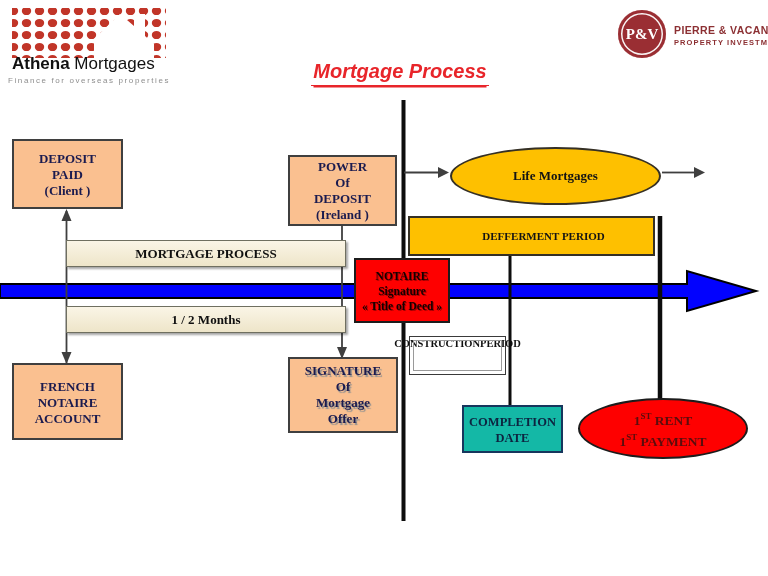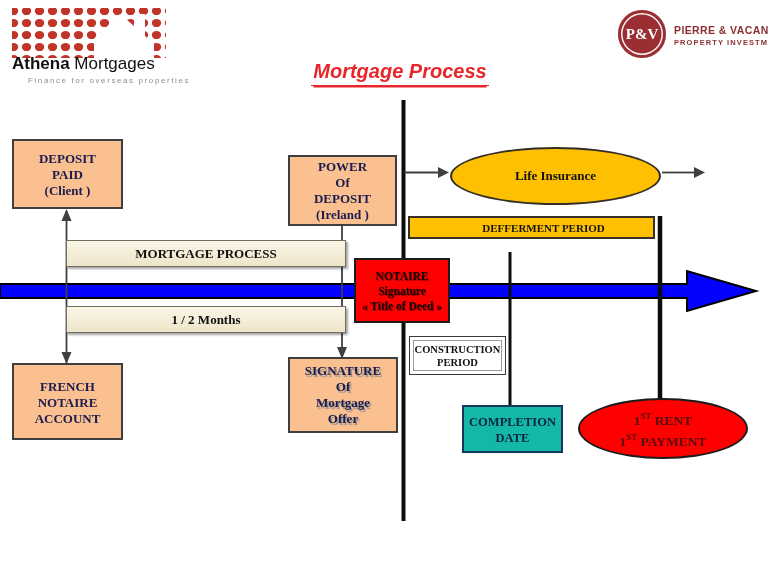--- a/index.html
+++ b/index.html
@@ -3,21 +3,21 @@
 <meta charset="utf-8">
 <style>
   html,body{margin:0;padding:0;background:#fff;}
   .page{position:relative;width:768px;height:576px;background:#fff;overflow:hidden;
         font-family:"Liberation Serif",serif;}
   
   .athena{position:absolute;left:8px;top:6px;width:162px;height:86px;}
   .athena-name{position:absolute;left:4px;top:48px;font-family:"Liberation Sans",sans-serif;
         font-size:17px;color:#111;white-space:nowrap;}
   .athena-name b{font-weight:700;}
-  .athena-tag{position:absolute;left:20px;top:70px;font-family:"Liberation Sans",sans-serif;
+  .athena-tag{position:absolute;left:0;top:70px;font-family:"Liberation Sans",sans-serif;
         font-size:8px;letter-spacing:1.6px;color:#8e8e8e;white-space:nowrap;}
   .title-wrap{position:absolute;left:250px;top:60px;width:300px;text-align:center;}
   .title{display:inline-block;font-family:"Liberation Sans",sans-serif;font-style:italic;
         font-weight:bold;font-size:20px;color:#e8252a;border-bottom:1.5px solid #e8252a;
         box-shadow:0 4px 0 -2.5px #e8252a;padding:0 2px 2px 2px;}
   .pv{position:absolute;left:610px;top:8px;width:152px;height:56px;}
   .pv-circle{position:absolute;left:8px;top:2px;width:48px;height:48px;border-radius:50%;
         background:#9a2e33;display:flex;align-items:center;justify-content:center;
         color:#fff;font-weight:bold;font-size:15px;
         box-shadow:inset 0 0 0 3px #9a2e33, inset 0 0 0 4.5px rgba(255,255,255,.95);}
@@ -35,25 +35,25 @@
   .gold{background:#fec000;border:2px solid #353025;color:#141414;}
   .redbox{background:#fe0000;border:2px solid #1c1c1c;color:#140000;}
   .ellipse{border-radius:50%;display:flex;flex-direction:column;align-items:center;justify-content:center;}
   .deposit{left:12px;top:139px;width:111px;height:70px;padding-top:10px;}
   .poa{left:288px;top:139px;width:109px;height:71px;padding-top:2px;line-height:16px;margin-top:16px;}
   .mortgage-bar{left:66px;top:240px;width:280px;height:27px;}
   .months-bar{left:66px;top:306px;width:280px;height:27px;}
   .notaire{left:354px;top:258px;width:96px;height:65px;font-size:11.5px;line-height:15px;padding-top:9px;
         text-shadow:1px 1px 0 rgba(80,0,0,.55);}
   .life{left:450px;top:147px;width:211px;height:58px;font-size:13px;font-weight:bold;}
-  .defferment{left:408px;top:216px;width:247px;height:23px;font-size:11px;font-weight:bold;
+  .defferment{left:408px;top:216px;width:247px;height:40px;font-size:11px;font-weight:bold;
         display:flex;align-items:center;justify-content:center;padding-left:24px;}
   .construction{left:409px;top:336px;width:97px;height:39px;background:#fff;border:1.5px solid #3a3a3a;
         outline:1px solid #9a9a9a;outline-offset:-5px;color:#101010;font-size:10.5px;line-height:13px;
-        display:flex;flex-direction:column;justify-content:center;}
+        display:flex;justify-content:center;}
   .completion{left:462px;top:405px;width:101px;height:48px;background:#14b8a6;border:2px solid #17365d;
         color:#0d2440;font-size:12.5px;line-height:16px;padding-top:7px;}
   .rent{left:578px;top:398px;width:170px;height:61px;background:#fe0000;border:2.5px solid #1c1c1c;
         color:#5a0d0d;font-weight:bold;font-size:13.5px;line-height:17px;box-sizing:border-box;}
   .rent sup{font-size:9px;}
   .french{left:12px;top:363px;width:111px;height:77px;padding-top:14px;}
   .signature{left:288px;top:357px;width:110px;height:76px;padding-top:4px;
         text-shadow:1.5px 1.5px 1px #8f8f8f;}
 </style>
 </head>
@@ -125,21 +125,21 @@
 
   <div class="box bar mortgage-bar">MORTGAGE PROCESS</div>
   <div class="box bar months-bar">1 / 2 Months</div>
 
   <div class="box redbox notaire">
     <div>NOTAIRE</div>
     <div>Signature</div>
     <div>« Title of Deed »</div>
   </div>
 
-  <div class="box gold ellipse life">Life Insurance</div>
+  <div class="box gold ellipse life">Life Mortgages</div>
 
   <div class="box gold defferment">DEFFERMENT PERIOD</div>
 
   <div class="box construction">
     <div>CONSTRUCTION</div>
     <div>PERIOD</div>
   </div>
 
   <div class="box completion">
     <div>COMPLETION</div>

